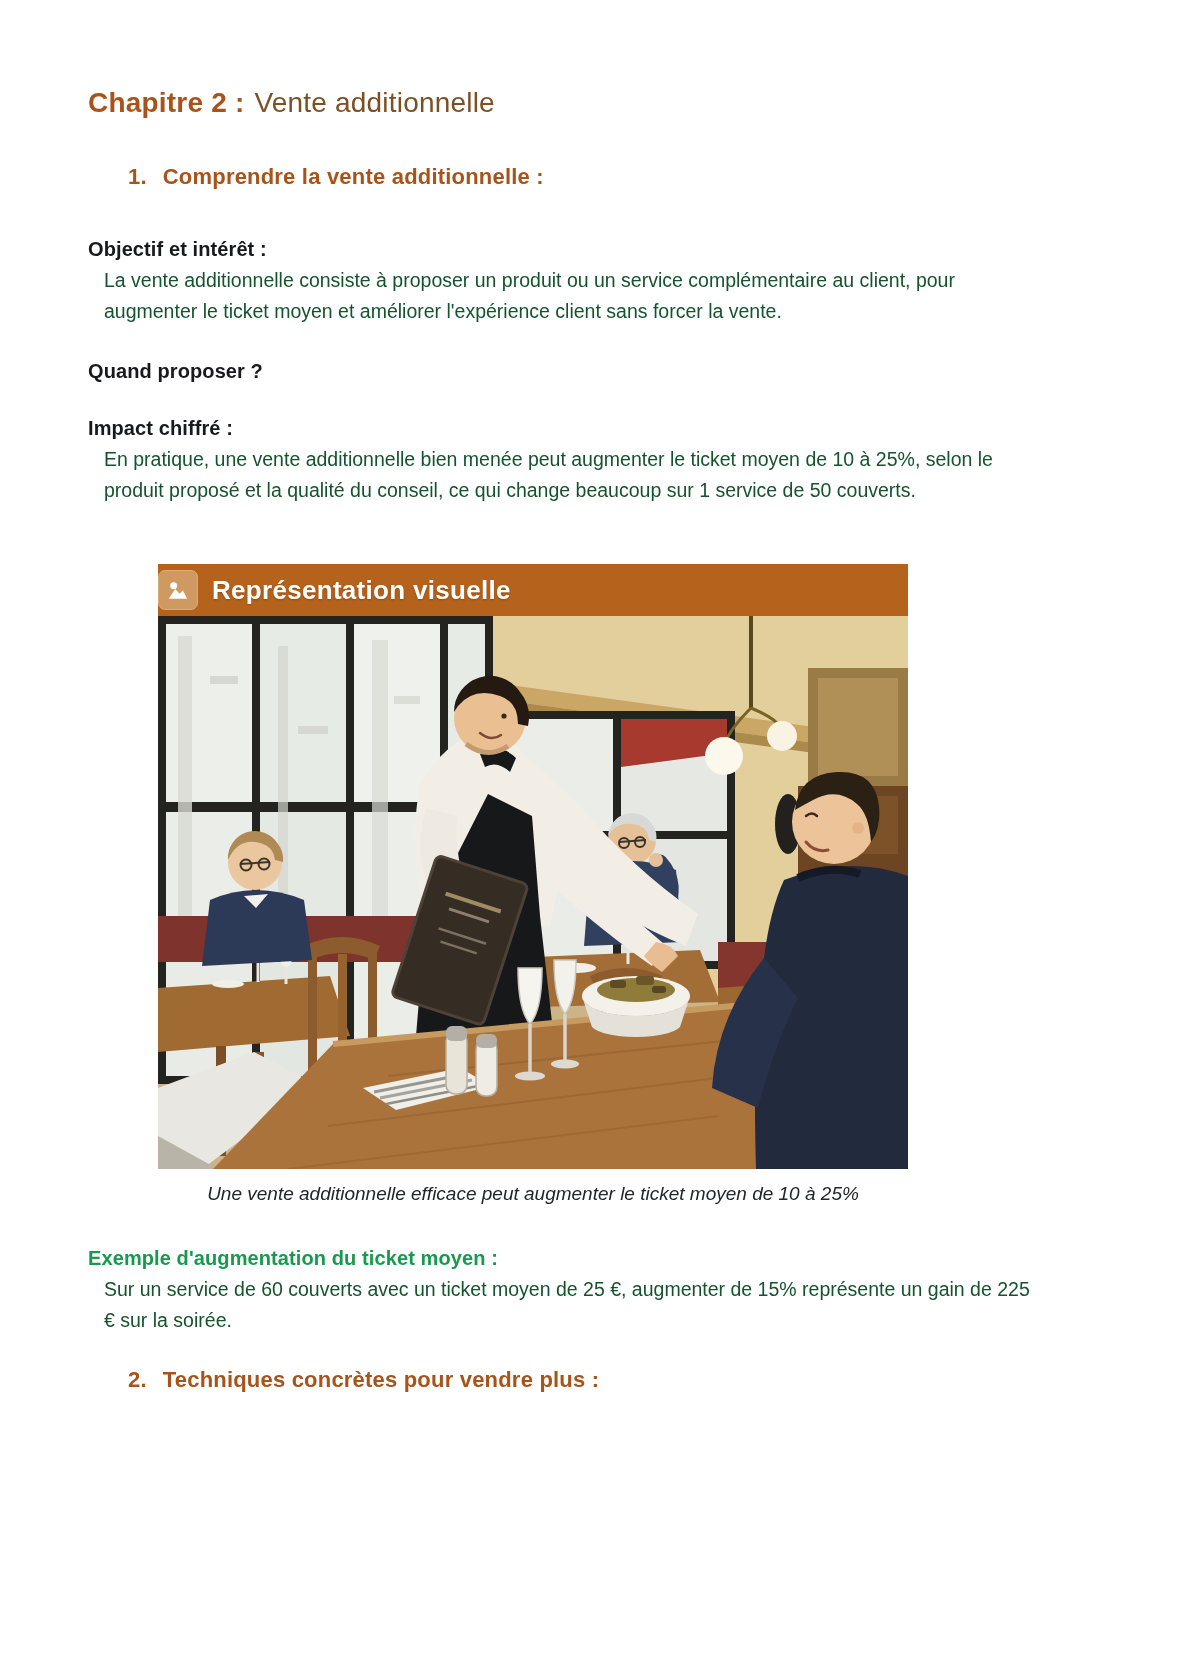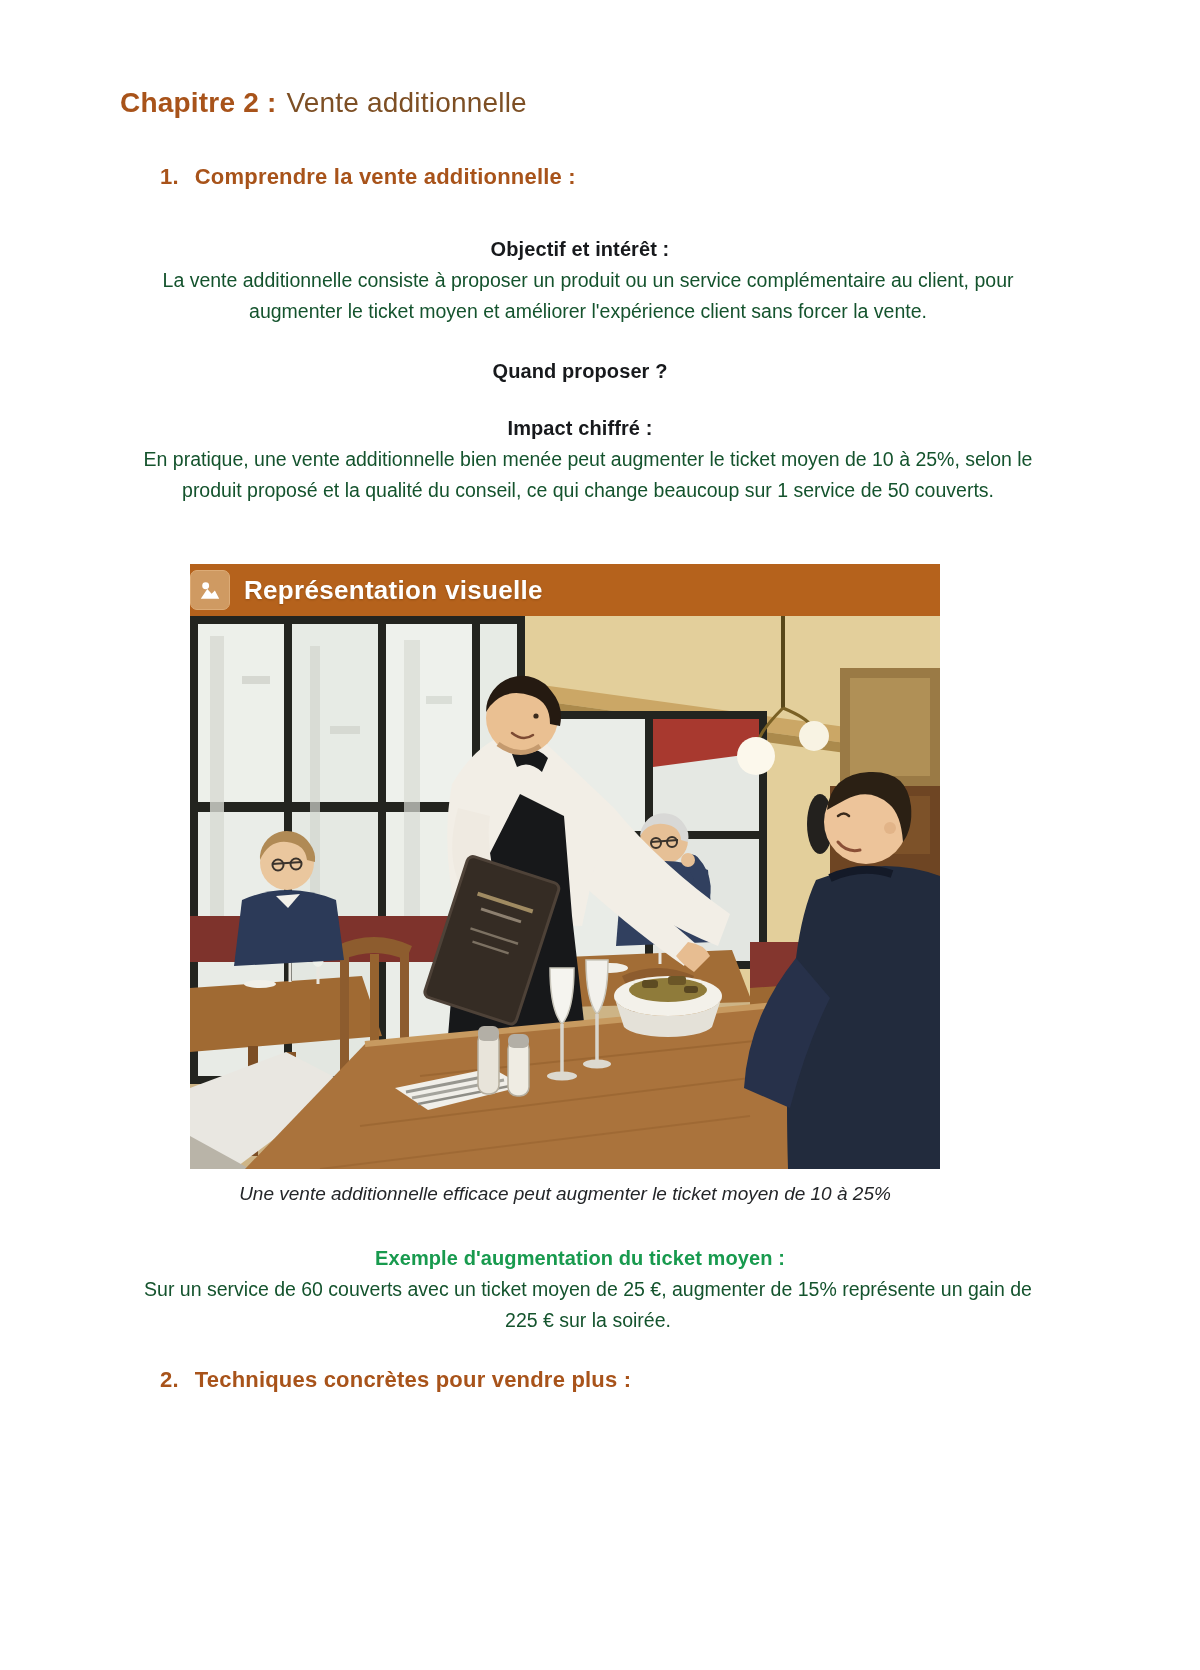--- a/index.html
+++ b/index.html
@@ -5,40 +5,40 @@
   html, body { margin: 0; padding: 0; background: #ffffff; }
   body {
     width: 1200px; height: 1670px;
     font-family: "Liberation Sans", sans-serif;
     color: #1b1d21;
     -webkit-font-smoothing: antialiased;
   }
   .page {
     box-sizing: border-box;
     width: 1200px; height: 1670px;
-    padding: 86px 160px 0 120px;
+    padding: 86px 160px 0 88px;
     overflow: hidden;
     background: #ffffff;
   }
   .chapter-title {
     font-size: 28px; line-height: 34px;
     margin: 0 0 44px 0;
     font-weight: 400;
     letter-spacing: .2px;
   }
   .chapter-title .t-bold { color: #a8531a; font-weight: 700; margin-right: 10px; }
   .chapter-title .t-reg  { color: #7d4f24; }
   .num-heading {
     font-size: 22px; line-height: 26px;
     font-weight: 700; color: #a8531a;
     margin: 0 0 46px 40px;
     letter-spacing: .2px;
   }
   .num-heading .num { margin-right: 16px; }
-  .block { margin: 0 0 31px 0; text-align: center; }
+  .block { margin: 0 0 31px 0; }
   .block-heading {
     font-size: 20px; line-height: 26px;
     font-weight: 700; margin: 0; color: #17191c;
     letter-spacing: .1px;
   }
   .block-heading.green { color: #189a4e; }
   .block-body {
     font-size: 19.5px; line-height: 31px;
     margin: 3px 0 0 16px; color: #14532d;
   }

